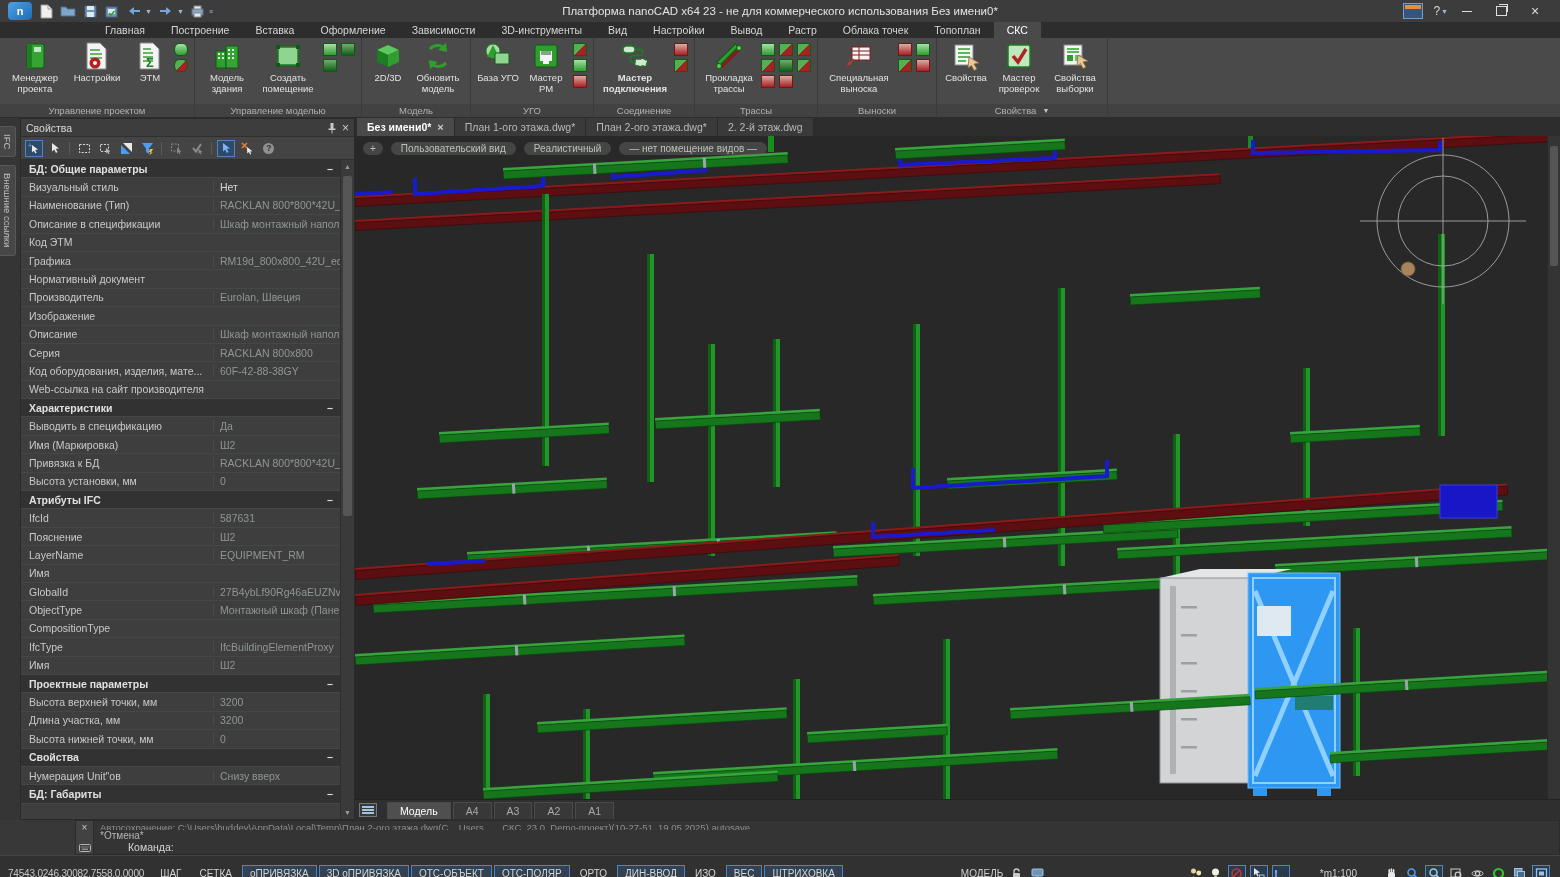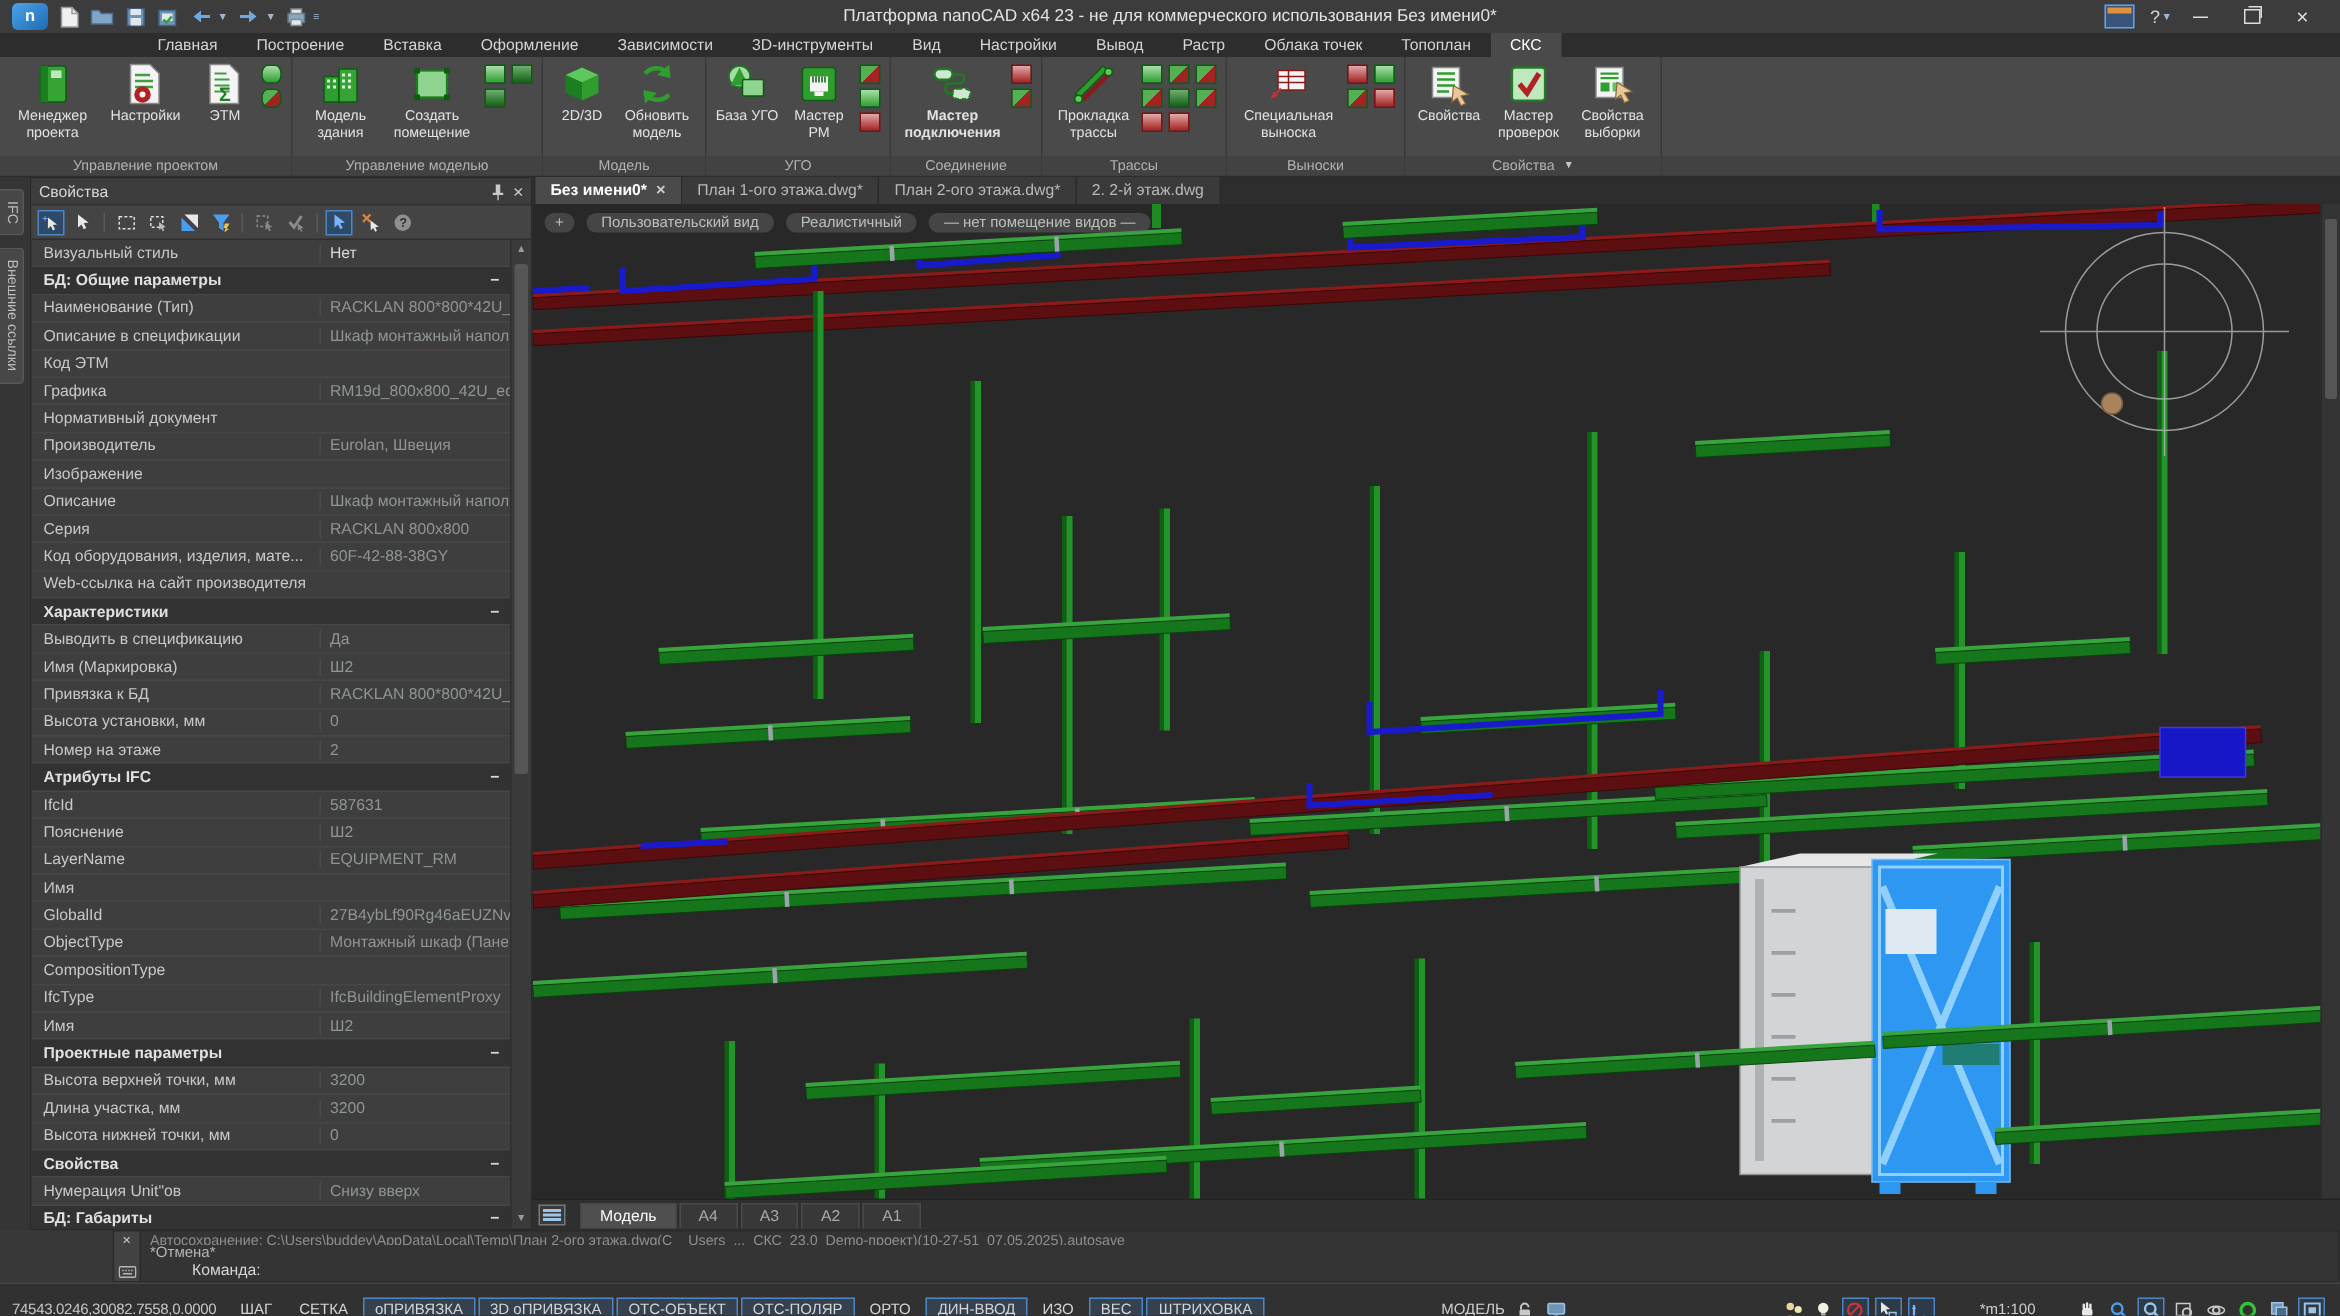--- a/index.html
+++ b/index.html
@@ -547,27 +547,27 @@
         <span class="pti">
             <svg viewBox="0 0 13 13">
               <circle cx="6.5" cy="6.5" r="5.5" fill="#8f8f8f"></circle>
               <text x="4.2" y="9.4" font-size="8.5" fill="#2f2f2f" font-weight="bold">?</text>
             </svg>
           </span>
       </div>
       <div class="prowsWrap">
         <div class="prows">
 
-        <div class="prow">
+        <div class="prow sec">
+            <span class="plabel">БД: Общие параметры</span>
+            <span class="pvalue"></span>
+          </div>
+            <div class="prow">
             <span class="plabel">Визуальный стиль</span>
             <span class="pvalue bright">Нет</span>
-          </div>
-            <div class="prow sec">
-            <span class="plabel">БД: Общие параметры</span>
-            <span class="pvalue"></span>
           </div>
             <div class="prow">
             <span class="plabel">Наименование (Тип)</span>
             <span class="pvalue">RACKLAN 800*800*42U_п</span>
           </div>
             <div class="prow">
             <span class="plabel">Описание в спецификации</span>
             <span class="pvalue">Шкаф монтажный напол...</span>
           </div>
             <div class="prow">
@@ -618,24 +618,20 @@
             <span class="plabel">Имя (Маркировка)</span>
             <span class="pvalue">Ш2</span>
           </div>
             <div class="prow">
             <span class="plabel">Привязка к БД</span>
             <span class="pvalue">RACKLAN 800*800*42U_п</span>
           </div>
             <div class="prow">
             <span class="plabel">Высота установки, мм</span>
             <span class="pvalue">0</span>
-          </div>
-            <div class="prow">
-            <span class="plabel">Номер на этаже</span>
-            <span class="pvalue">2</span>
           </div>
             <div class="prow sec">
             <span class="plabel">Атрибуты IFC</span>
             <span class="pvalue"></span>
           </div>
             <div class="prow">
             <span class="plabel">IfcId</span>
             <span class="pvalue">587631</span>
           </div>
             <div class="prow">
@@ -1008,21 +1004,21 @@
   <div class="cmd">
     <div class="cmd-space"></div>
     <div class="cmd-gutter">
       <span class="cx">×</span>
       <svg width="12" height="8" viewBox="0 0 12 8">
           <rect x="0.5" y="0.5" width="11" height="7" rx="1" fill="none" stroke="#b5b5b5"></rect>
           <path d="M2.5 3h1M4.5 3h1M6.5 3h1M8.5 3h1M3 5.2h6" stroke="#b5b5b5"></path>
         </svg>
     </div>
     <div class="cmd-body">
-      <div class="cline1">Автосохранение:  C:\Users\buddev\AppData\Local\Temp\План 2-ого этажа.dwg(C__Users_..._СКС_23.0_Demo-проект)(10-27-51_07.05.2025).autosave</div>
+      <div class="cline1">Автосохранение:  C:\Users\buddev\AppData\Local\Temp\План 2-ого этажа.dwg(C__Users_..._СКС_23.0_Demo-проект)(10-27-51_19.05.2025).autosave</div>
       <div class="cline2">*Отмена*</div>
       <div class="cprompt">Команда:</div>
     </div>
   </div>
 
   <div class="status">
     <span class="coords">74543.0246,30082.7558,0.0000</span>
     <div class="stoggles">
 
     <span class="stgl">ШАГ</span>

